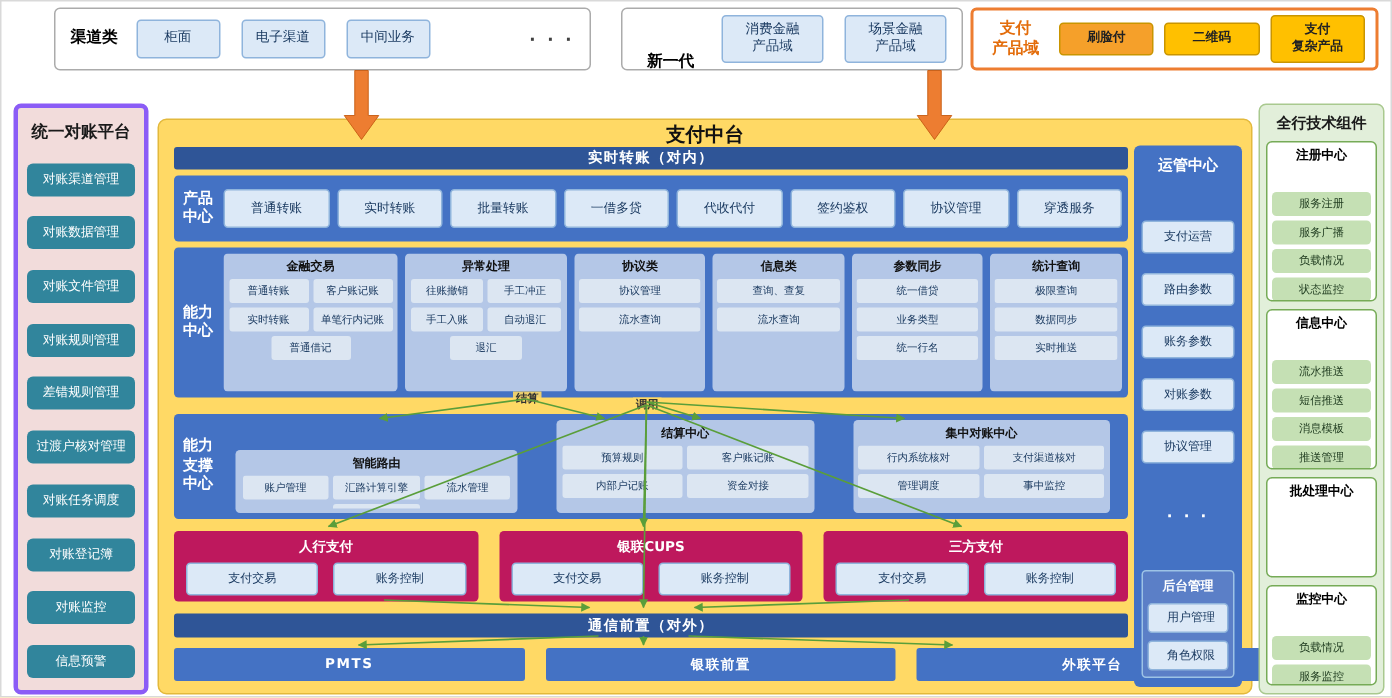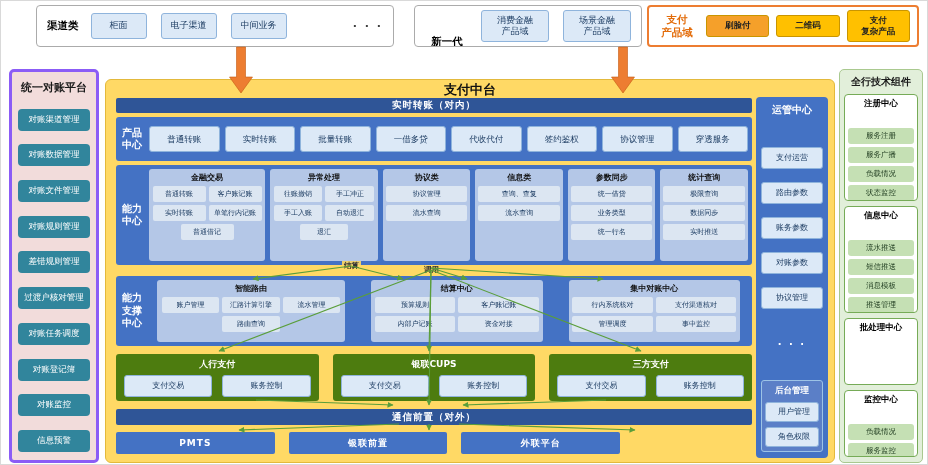--- a/index.html
+++ b/index.html
@@ -41,39 +41,39 @@
   #product-row .chips { flex:1; display:flex; gap:5px; align-items:center; }
   #product-row .chip { flex:1; padding:7px 1px; font-size:8.5px; white-space:nowrap; }
 
   #capability { top:85px; height:100px; }
   #support { top:196px; height:70px; }
   .grp-row { flex:1; display:flex; gap:5px; overflow:hidden; }
   #support .grp-row { gap:26px; padding:0 8px; }
   .grp { background:#B4C7E7; border-radius:3px; padding:3px; display:flex; flex-direction:column; gap:3px; flex:1; overflow:hidden; }
   #capability .gfin { flex:1.35; }
   #capability .gexc { flex:1.25; }
-  #support .grt { flex:1.1; }
+  #support .grt { flex:1.1;margin-top:20px; }
   .grp-title { font-size:8px; font-weight:bold; text-align:center; color:#111; white-space:nowrap; }
   .grp-items { display:flex; flex-wrap:wrap; gap:3px; align-content:flex-start; justify-content:center; flex:1; overflow:hidden; }
   .g-item { background:#DCE6F2; border-radius:2px; font-size:7px; color:#17375E; padding:3px 1px; text-align:center; overflow:hidden; }
   .grp.c2 .g-item { flex:0 0 calc(50% - 2px); }
   .grp.c1 .g-item { flex:0 0 100%; }
   .grp.c3 .g-item { flex:0 0 calc(33.3% - 3px); }
 
   .flow-label { position:absolute; font-size:7.5px; font-weight:bold; color:#333; background:rgba(255,217,101,.9); padding:0 2px; z-index:3; }
   #lbl-settle { left:236px; top:181px; }
   #lbl-invoke { left:316px; top:185px; }
 
   #gateways { position:absolute; left:10px; top:274px; width:636px; height:47px; display:flex; gap:14px; }
-  .gateway { flex:1; background:#4d7c0f; border-radius:3px; padding:4px 8px; display:flex; flex-direction:column; gap:4px; overflow:hidden; }
+  .gateway { flex:1; background:#be185d; border-radius:3px; padding:4px 8px; display:flex; flex-direction:column; gap:4px; overflow:hidden; }
   .gw-title { color:#fff; font-size:9px; font-weight:bold; text-align:center; white-space:nowrap; }
   .gw-items { display:flex; gap:10px; flex:1; }
   .gw-items .chip { flex:1; display:flex; align-items:center; justify-content:center; padding:2px; font-size:8px; white-space:nowrap; }
 
-  #externals { position:absolute; left:10px; top:352px; width:504px; height:22px; display:flex; gap:14px; }
+  #externals { position:absolute; left:10px; top:352px; width:729px; height:22px; display:flex; gap:14px; }
   .ext { flex:1; background:#4472C4; color:#fff; font-size:9px; font-weight:bold; display:flex; align-items:center; justify-content:center; border-radius:2px; letter-spacing:1px; overflow:hidden; }
 
   
   .ops { position:absolute; left:650px; top:17px; width:72px; height:361px; background:#4472C4; border-radius:4px; padding:6px 5px; display:flex; flex-direction:column; justify-content:space-between; gap:0; overflow:hidden; }
   .ops-title { color:#fff; font-size:10px; font-weight:bold; text-align:center; }
   .ops-items { display:flex; flex-direction:column; gap:13px; }
   .ops-items .chip { padding:5px 1px; font-size:8px; white-space:nowrap; }
   .ops-more { color:#fff; text-align:center; font-weight:bold; font-size:10px; letter-spacing:2px; }
   .backend { border:1px solid #9DC3E6; background:#5B7FC7; border-radius:3px; padding:4px 3px; display:flex; flex-direction:column; gap:5px; }
   .backend-title { color:#fff; font-size:8.5px; font-weight:bold; text-align:center; }

